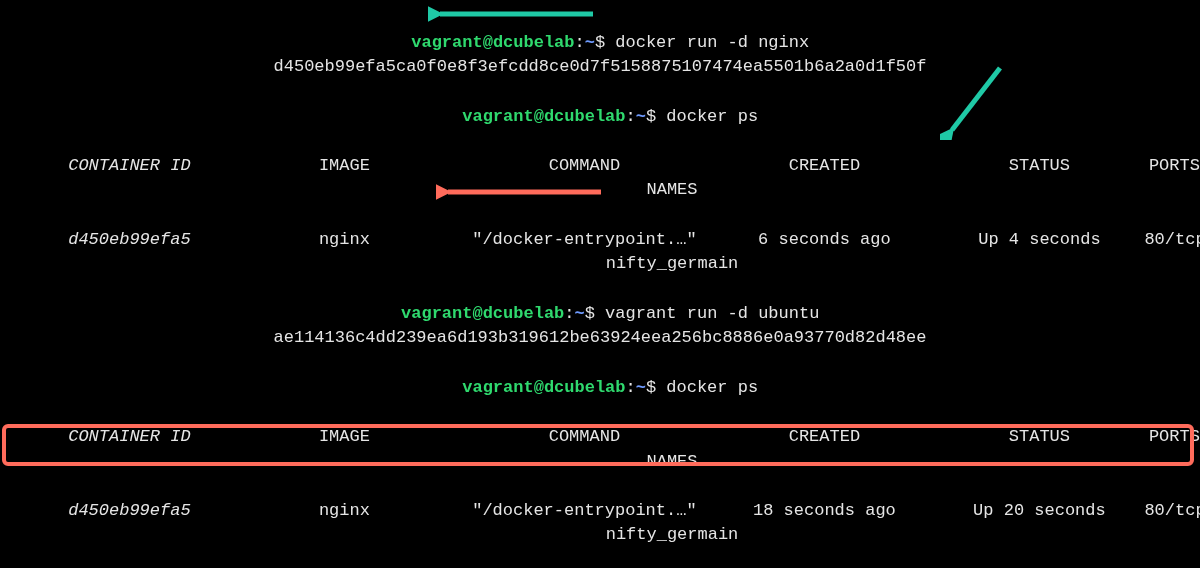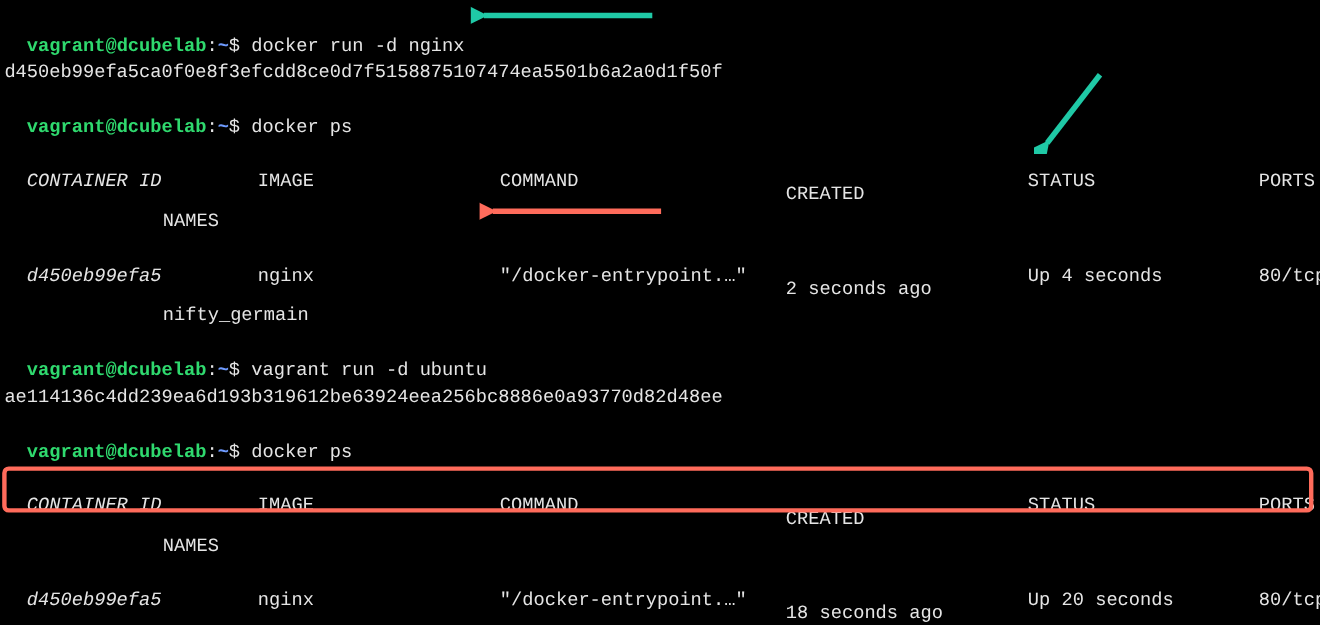--- a/index.html
+++ b/index.html
@@ -8,34 +8,34 @@
     color: #e5e5e5;
     font-family: "Menlo", "Consolas", "Courier New", monospace;
     font-size: 17px;
     line-height: 1.45;
     padding: 6px 4px;
     width: 1200px;
     height: 568px;
     overflow: hidden;
     position: relative;
   }
-  .line { white-space: pre; }
+  .line { white-space: pre; text-align: center; }
   .user { color: #2fd96e; font-weight: bold; }
   .host { color: #2fd96e; font-weight: bold; }
   .tilde { color: #6f9bff; font-weight: bold; }
   .dollar { color: #e5e5e5; }
   .cmd { color: #e5e5e5; }
   .out { color: #e5e5e5; }
 
   
   .cols span { display: inline-block; vertical-align: top; }
   .c-id    { width: 210px; font-style: italic; }
   .c-image { width: 220px; }
   .c-cmd   { width: 260px; }
-  .c-created { width: 220px; margin-top: 12px; }
+  .c-created { width: 220px; }
   .c-status  { width: 210px; }
   .c-ports   { width: 60px; }
   .c-names-indent { width: 144px; display: inline-block; }
 
   
   .arrow {
     position: absolute;
     pointer-events: none;
   }
   .arrow svg { display: block; }
@@ -59,21 +59,21 @@
 <div class="line">
   <span class="user">vagrant</span><span class="user">@</span><span class="host">dcubelab</span><span class="out">:</span><span class="tilde">~</span><span class="dollar">$</span> <span class="cmd">docker ps</span>
 </div>
 
 <div class="line out cols">
   <span class="c-id">CONTAINER ID</span><span class="c-image">IMAGE</span><span class="c-cmd">COMMAND</span><span class="c-created">CREATED</span><span class="c-status">STATUS</span><span class="c-ports">PORTS</span>
 </div>
 <div class="line out"><span class="c-names-indent"></span><span>NAMES</span></div>
 
 <div class="line out cols">
-  <span class="c-id">d450eb99efa5</span><span class="c-image">nginx</span><span class="c-cmd">"/docker-entrypoint.…"</span><span class="c-created">2 seconds ago</span><span class="c-status">Up 4 seconds</span><span class="c-ports">80/tcp</span>
+  <span class="c-id">d450eb99efa5</span><span class="c-image">nginx</span><span class="c-cmd">"/docker-entrypoint.…"</span><span class="c-created">6 seconds ago</span><span class="c-status">Up 4 seconds</span><span class="c-ports">80/tcp</span>
 </div>
 <div class="line out"><span class="c-names-indent"></span><span>nifty_germain</span></div>
 
 <div class="line">
   <span class="user">vagrant</span><span class="user">@</span><span class="host">dcubelab</span><span class="out">:</span><span class="tilde">~</span><span class="dollar">$</span> <span class="cmd">vagrant run -d ubuntu</span>
 </div>
 
 <div class="line out">ae114136c4dd239ea6d193b319612be63924eea256bc8886e0a93770d82d48ee</div>
 
 <div class="line">

